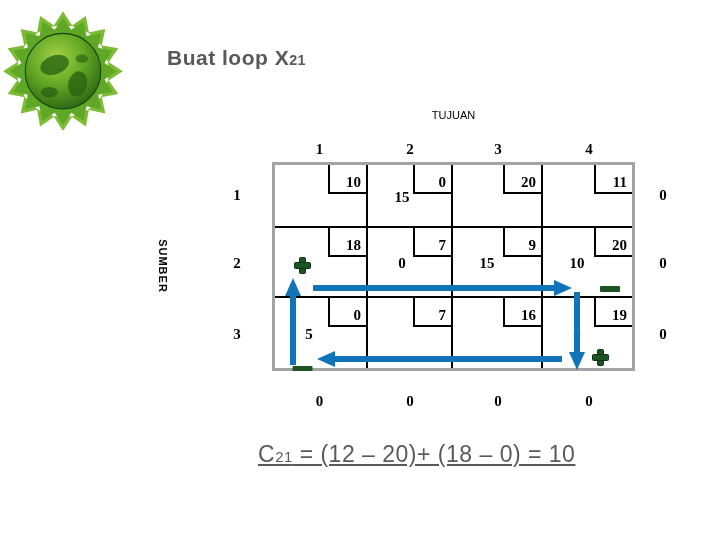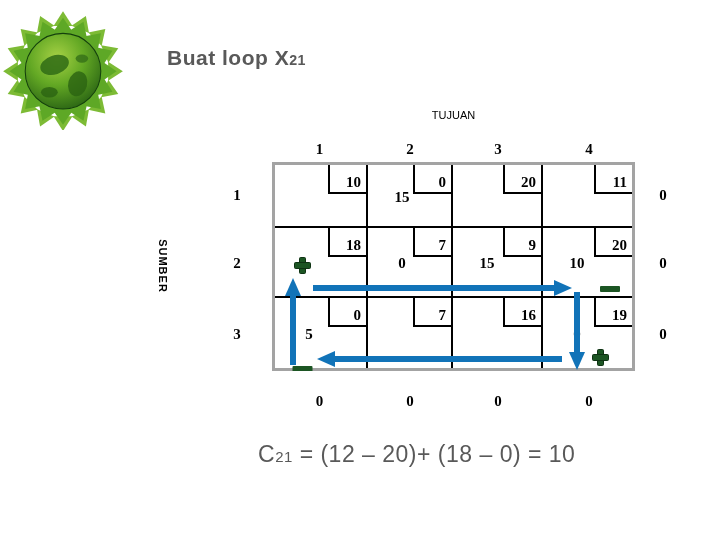--- a/index.html
+++ b/index.html
@@ -53,21 +53,21 @@
   }
   .cost { position:absolute; right:5px; bottom:1px; }
   .alloc {
     position:absolute; left:34px; top:52%; transform:translate(-50%,-50%);
   }
   
   .loop-overlay { position:absolute; left:272px; top:162px; pointer-events:none; }
   
   .formula {
     position:absolute; left:258px; top:441px;
-    font-size:23px; color:#595959; letter-spacing:0.5px;
+    font-size:23px; color:#595959; letter-spacing:0.5px;text-decoration:underline;
   }
   .formula .fsub { font-size:0.65em; }
   
   .logo { position:absolute; left:0px; top:4px; }
 </style>
 </head>
 <body>
 
 <div class="slide">
 

